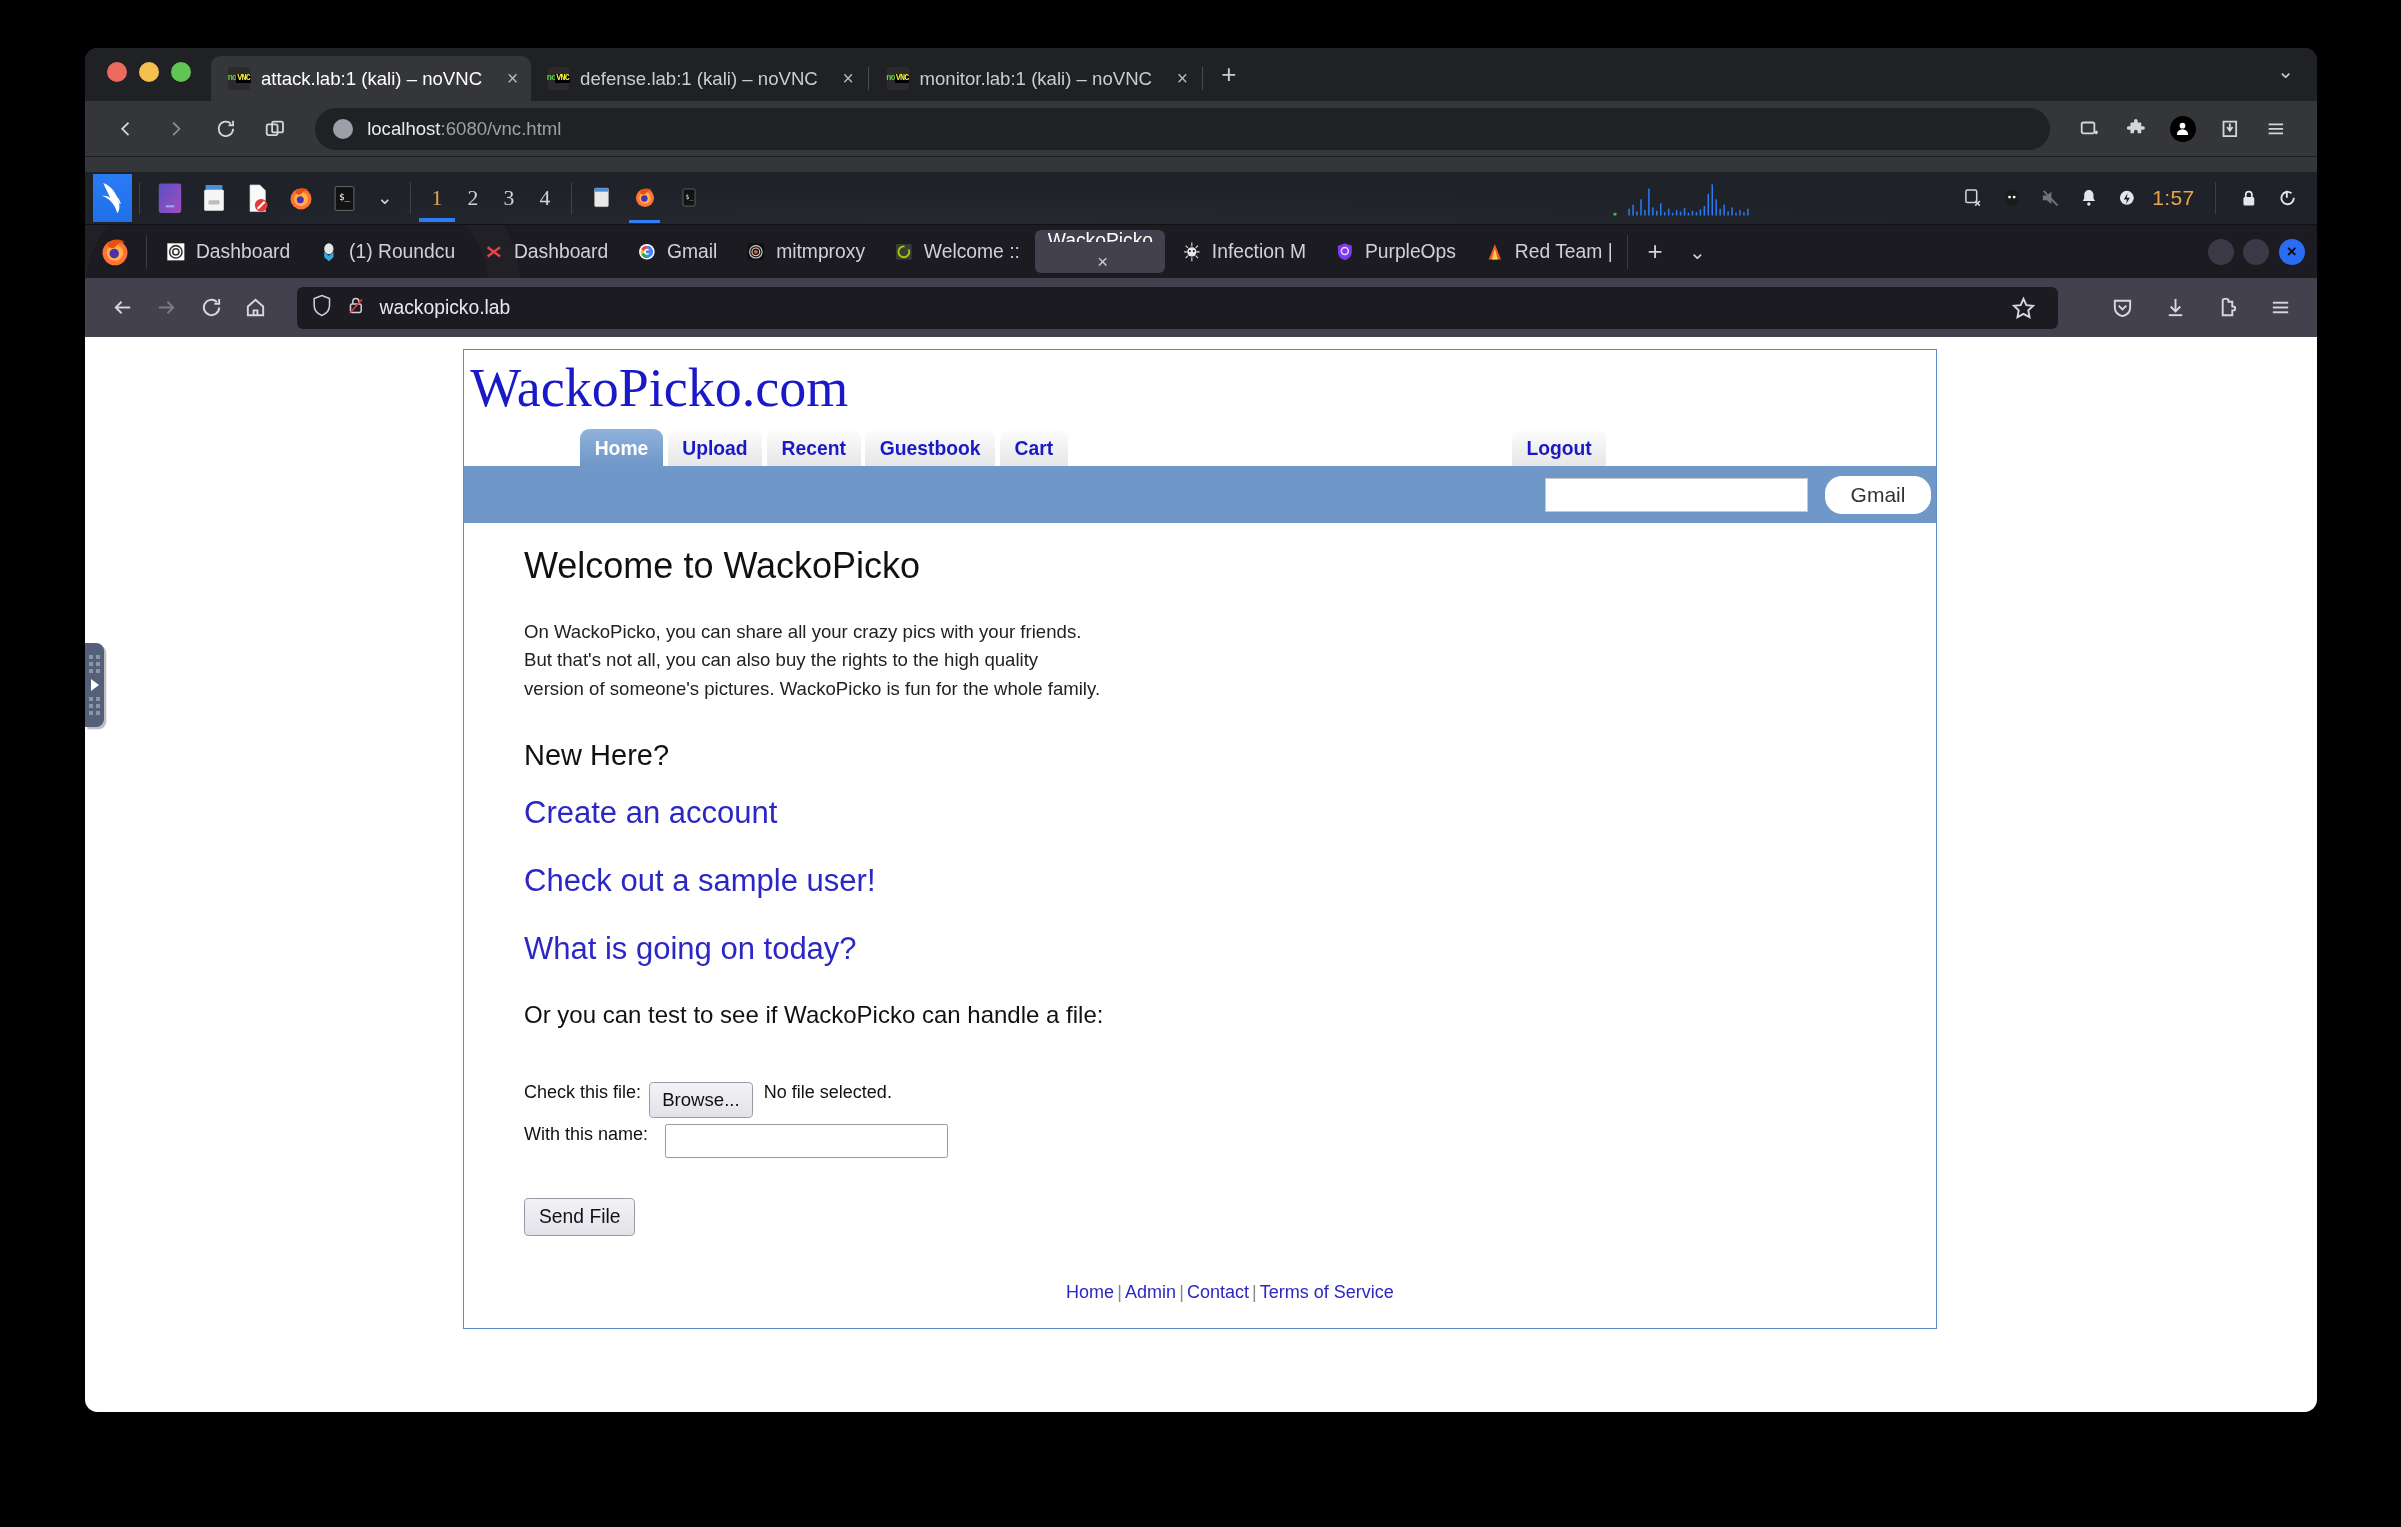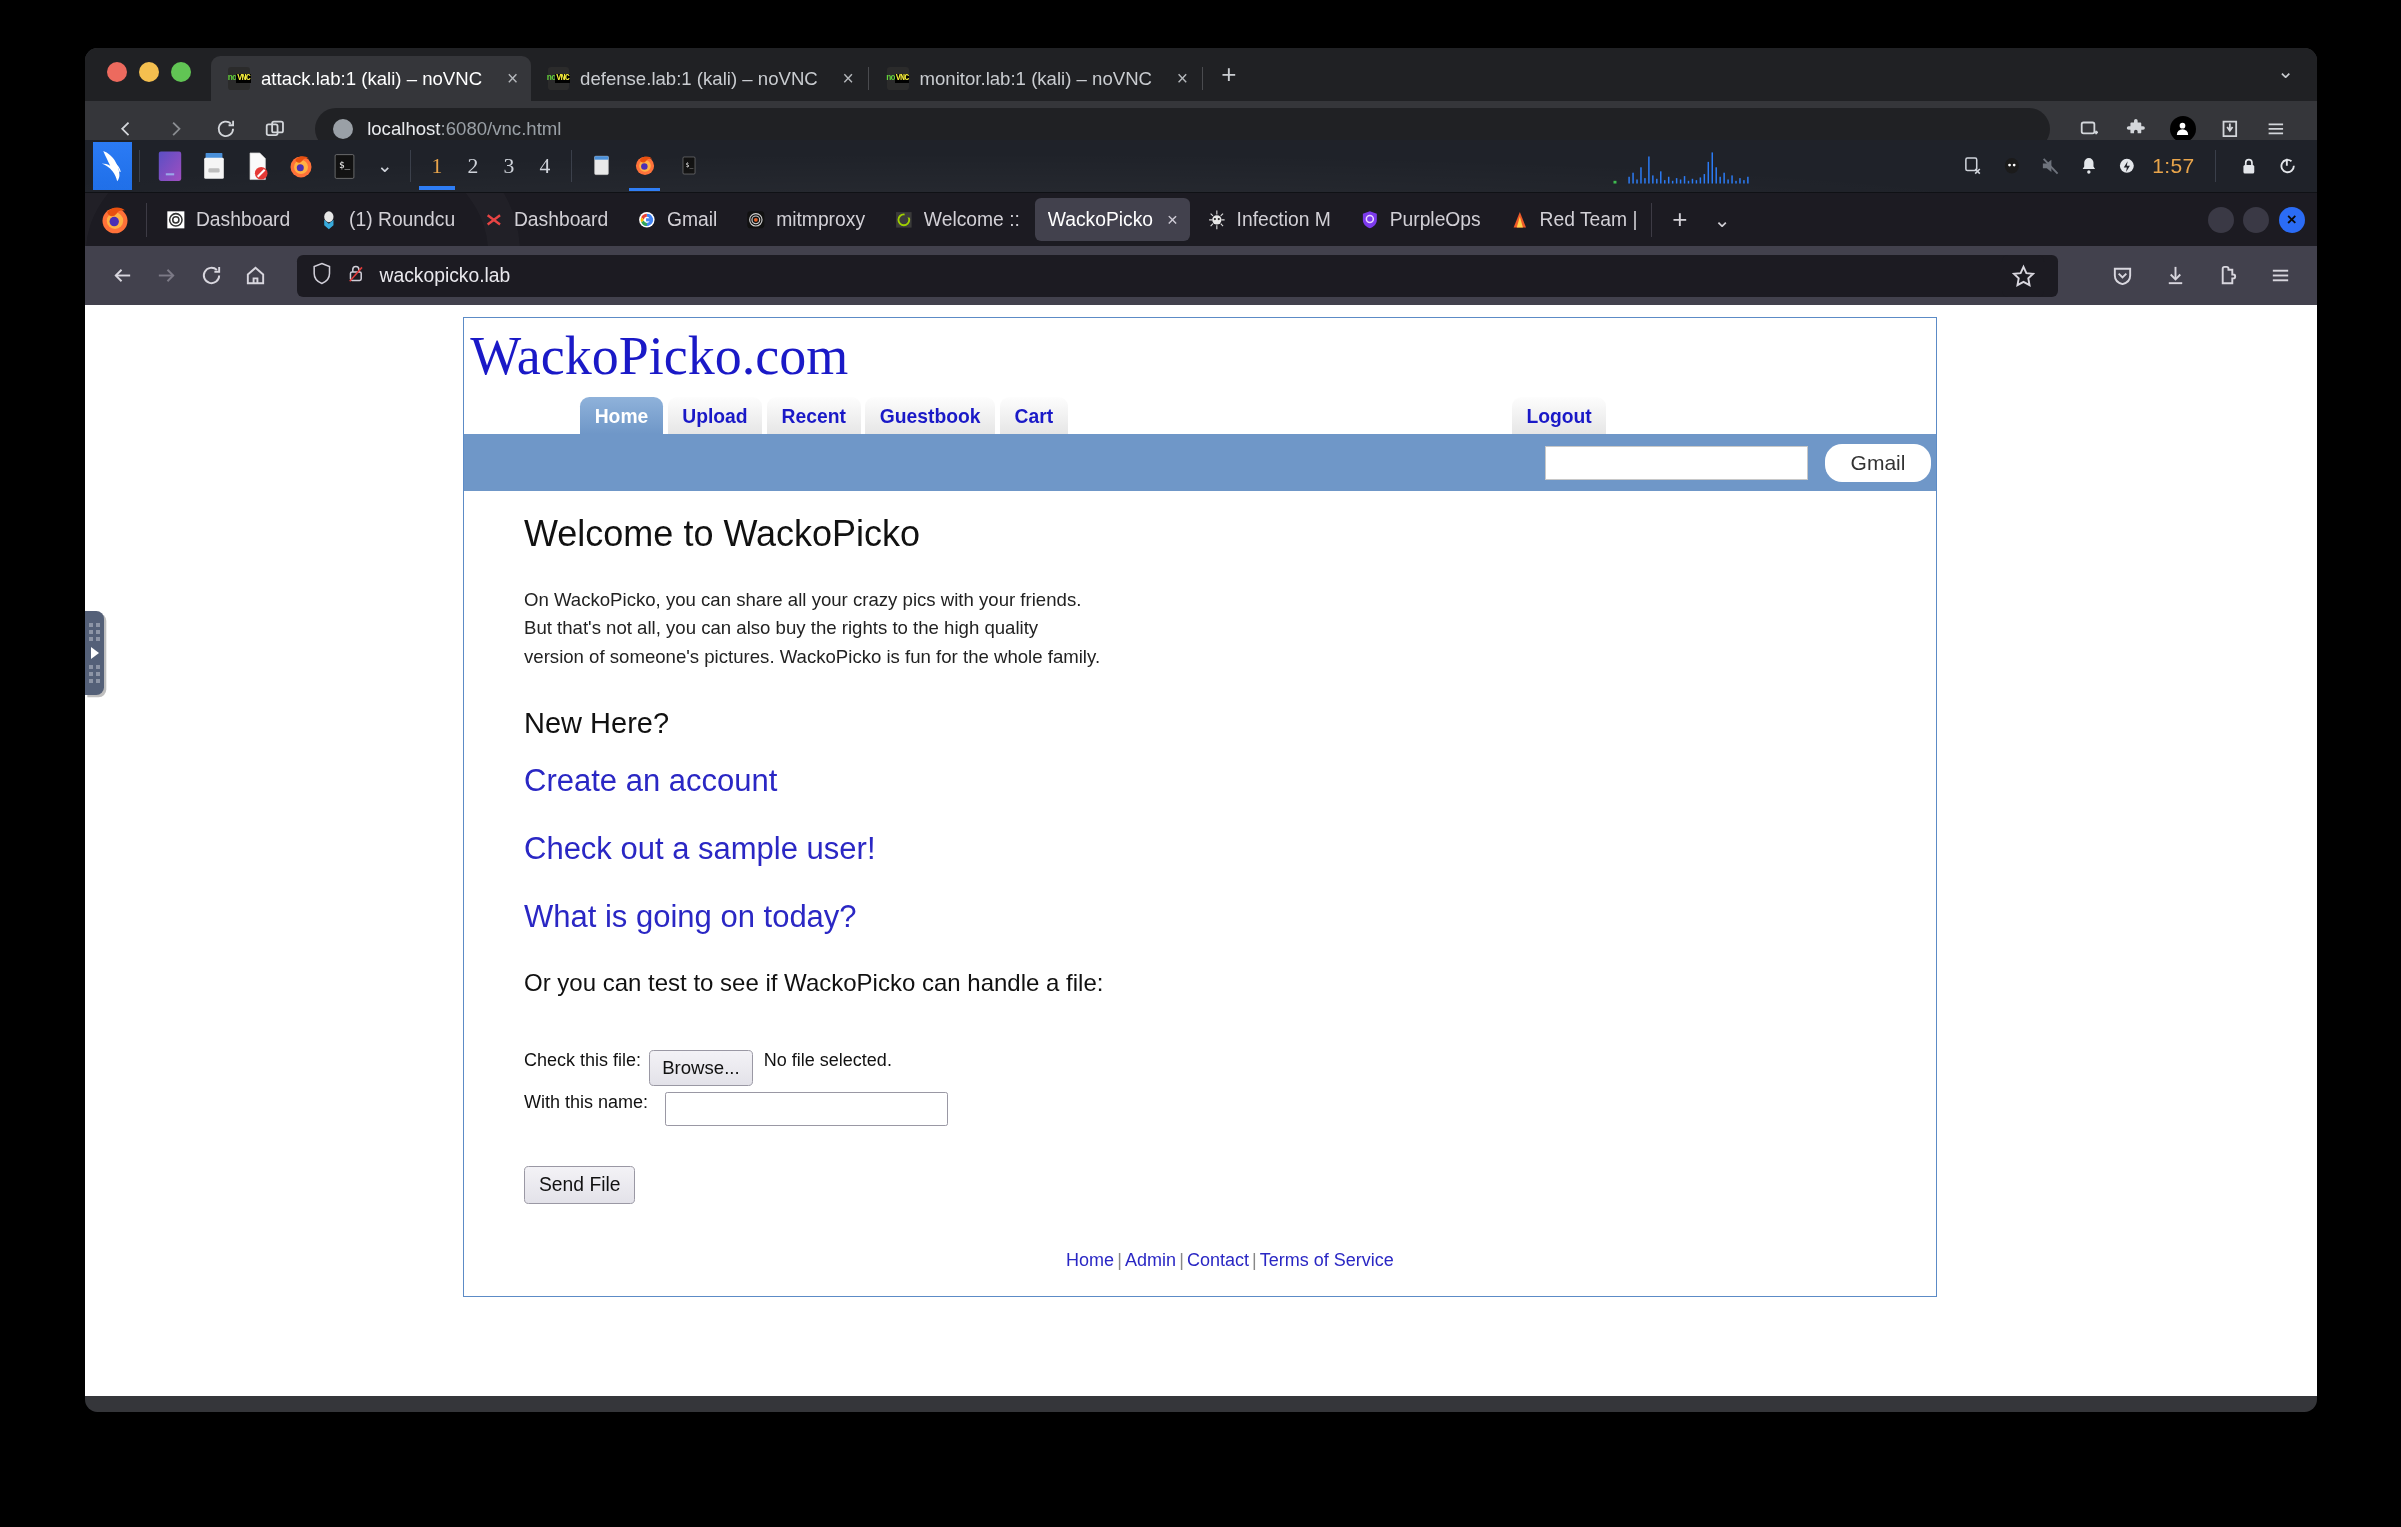--- a/index.html
+++ b/index.html
@@ -79,21 +79,21 @@
   }
   .url-host { color:#e8eaed; }
   .url-path { color:#9aa0a6; }
   .ctb-right { display:flex; align-items:center; gap: 4.6px; }
   .avatar-circle { width:26px;height:26px;border-radius:50%;background:#000; display:flex;align-items:center;justify-content:center;}
   .avatar-circle svg { width:17px;height:17px;fill:#fff;stroke:none;}
 
   
   #vnc-canvas {
     position: absolute;
-    left: 0; top: 92px;
+    left: 0; top: 124px;
     width: 2232px; height: 1256px;
     background: #0f172a;
     overflow: hidden;
   }
 
   
   #kali-panel {
     height: 53px; background:#1f2229;
     display:flex; align-items:center; padding: 0 6.2px;
     position: relative;
@@ -140,21 +140,21 @@
     pointer-events:none;
   }
   .ff-logo { width:36px;height:36px; margin:0 12.4px 0 4.6px; flex:0 0 auto; }
   .ff-vsep { width:0.8px;height:34px;background:#3d3b45; margin-right:4.6px;}
   .ff-tab {
     display:flex; align-items:center; gap:9.3px;
     height: 43px; padding: 0 12.4px; margin: 0 1.5px;
     border-radius: 6.2px; color:#d2d0d6; font-size: 19.3px; white-space:nowrap;
     max-width: 201px; overflow:hidden;
   }
-  .ff-tab.active { background:#42414d; color:#fff; }
+  .ff-tab.active { background:#42414d; color:#fff;flex-direction:column; }
   .ff-tab .fav { width:21.7px;height:21.7px;flex:0 0 auto;display:flex;align-items:center;justify-content:center;}
   .ff-tab .lbl { overflow:hidden; }
   .ff-tab .x { font-size:18.6px; color:#cfccd6; margin-left:4.6px;}
   .ff-plus { color:#d2d0d6; font-size:26px; padding:0 15.5px; }
   .ff-chev { color:#d2d0d6; font-size:20px; padding:0 10.8px; }
   .ff-winbtns { margin-left:auto; display:flex; align-items:center; gap:9.3px; padding-right:12.4px; }
   .wb { width:26px;height:26px;border-radius:50%;background:#3a3945; }
   .wb.close { background:#2b6cf5; display:flex;align-items:center;justify-content:center;color:#0a0a0a;font-size:17px;font-weight:bold;}
 
   #ff-navbar {

